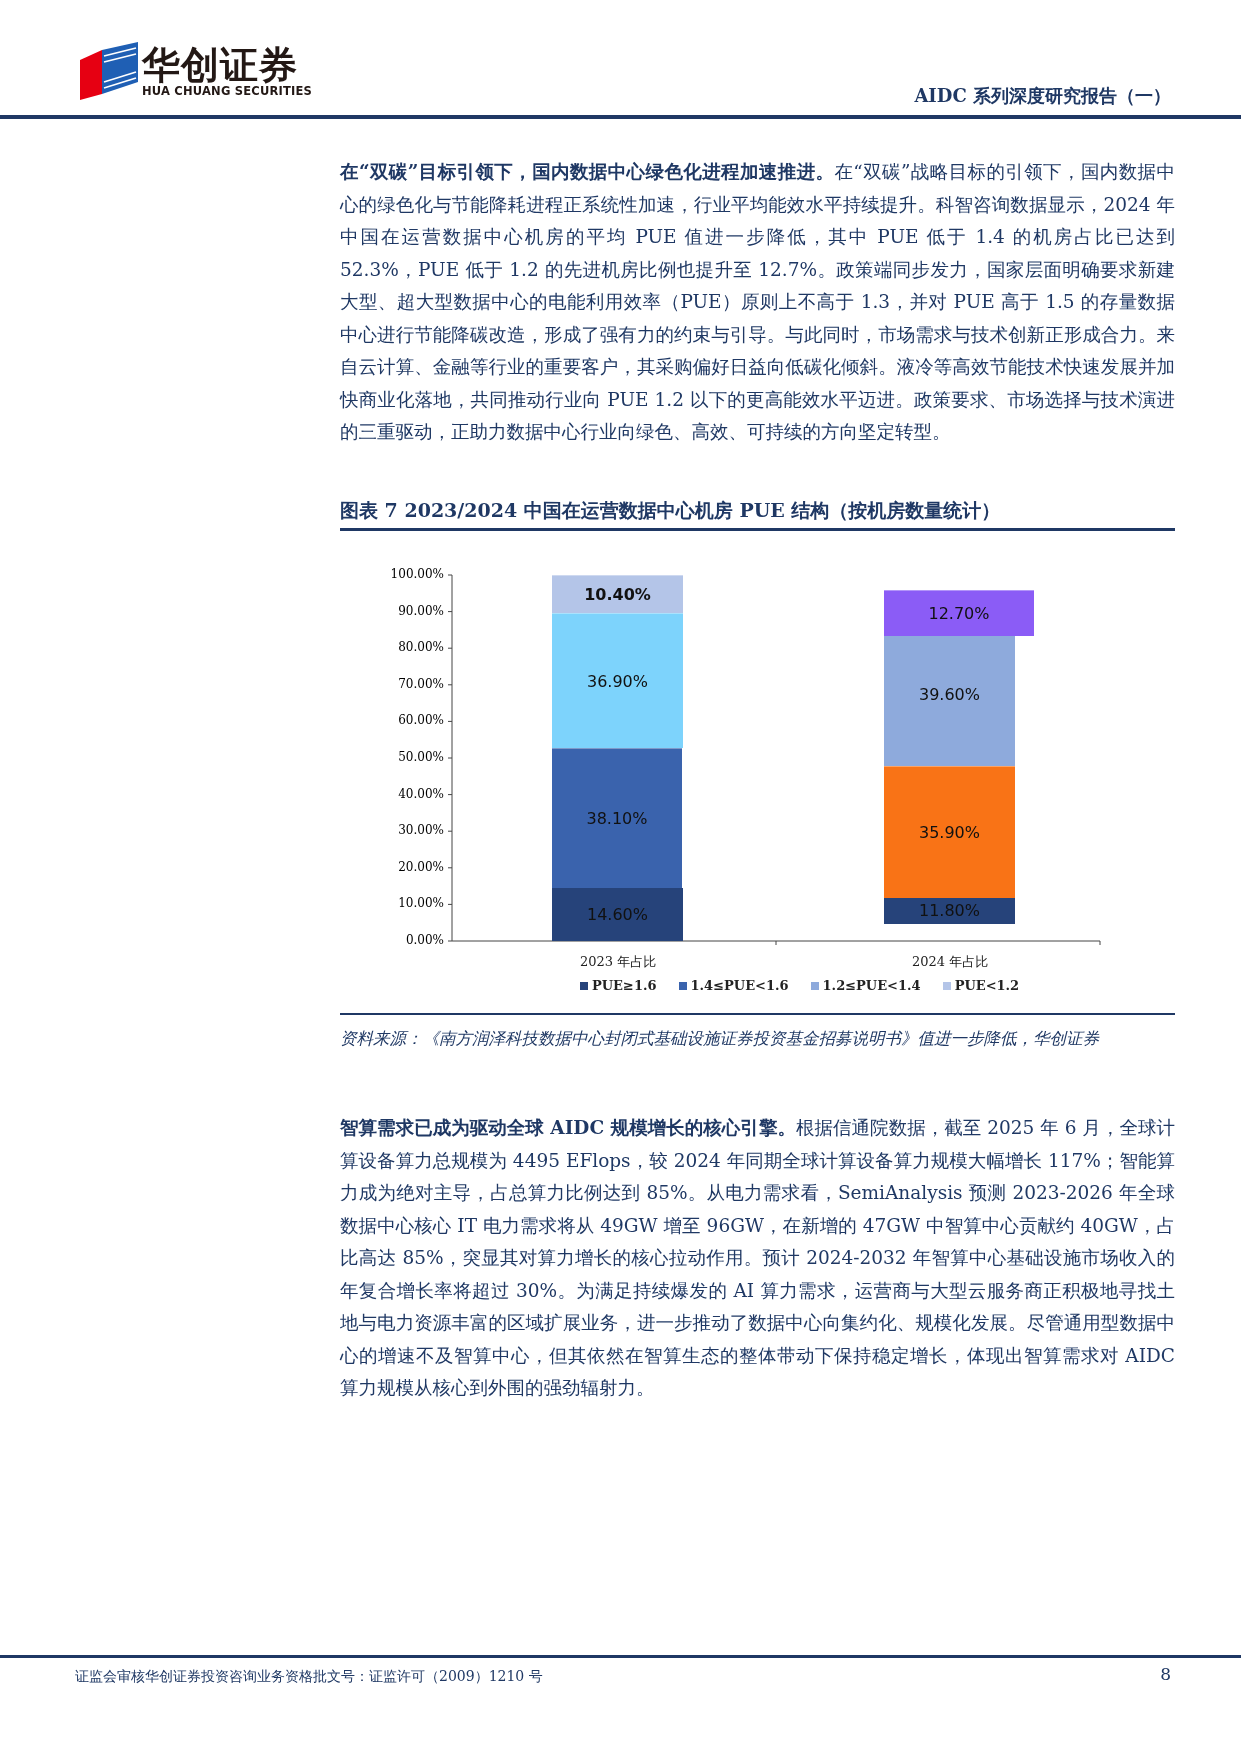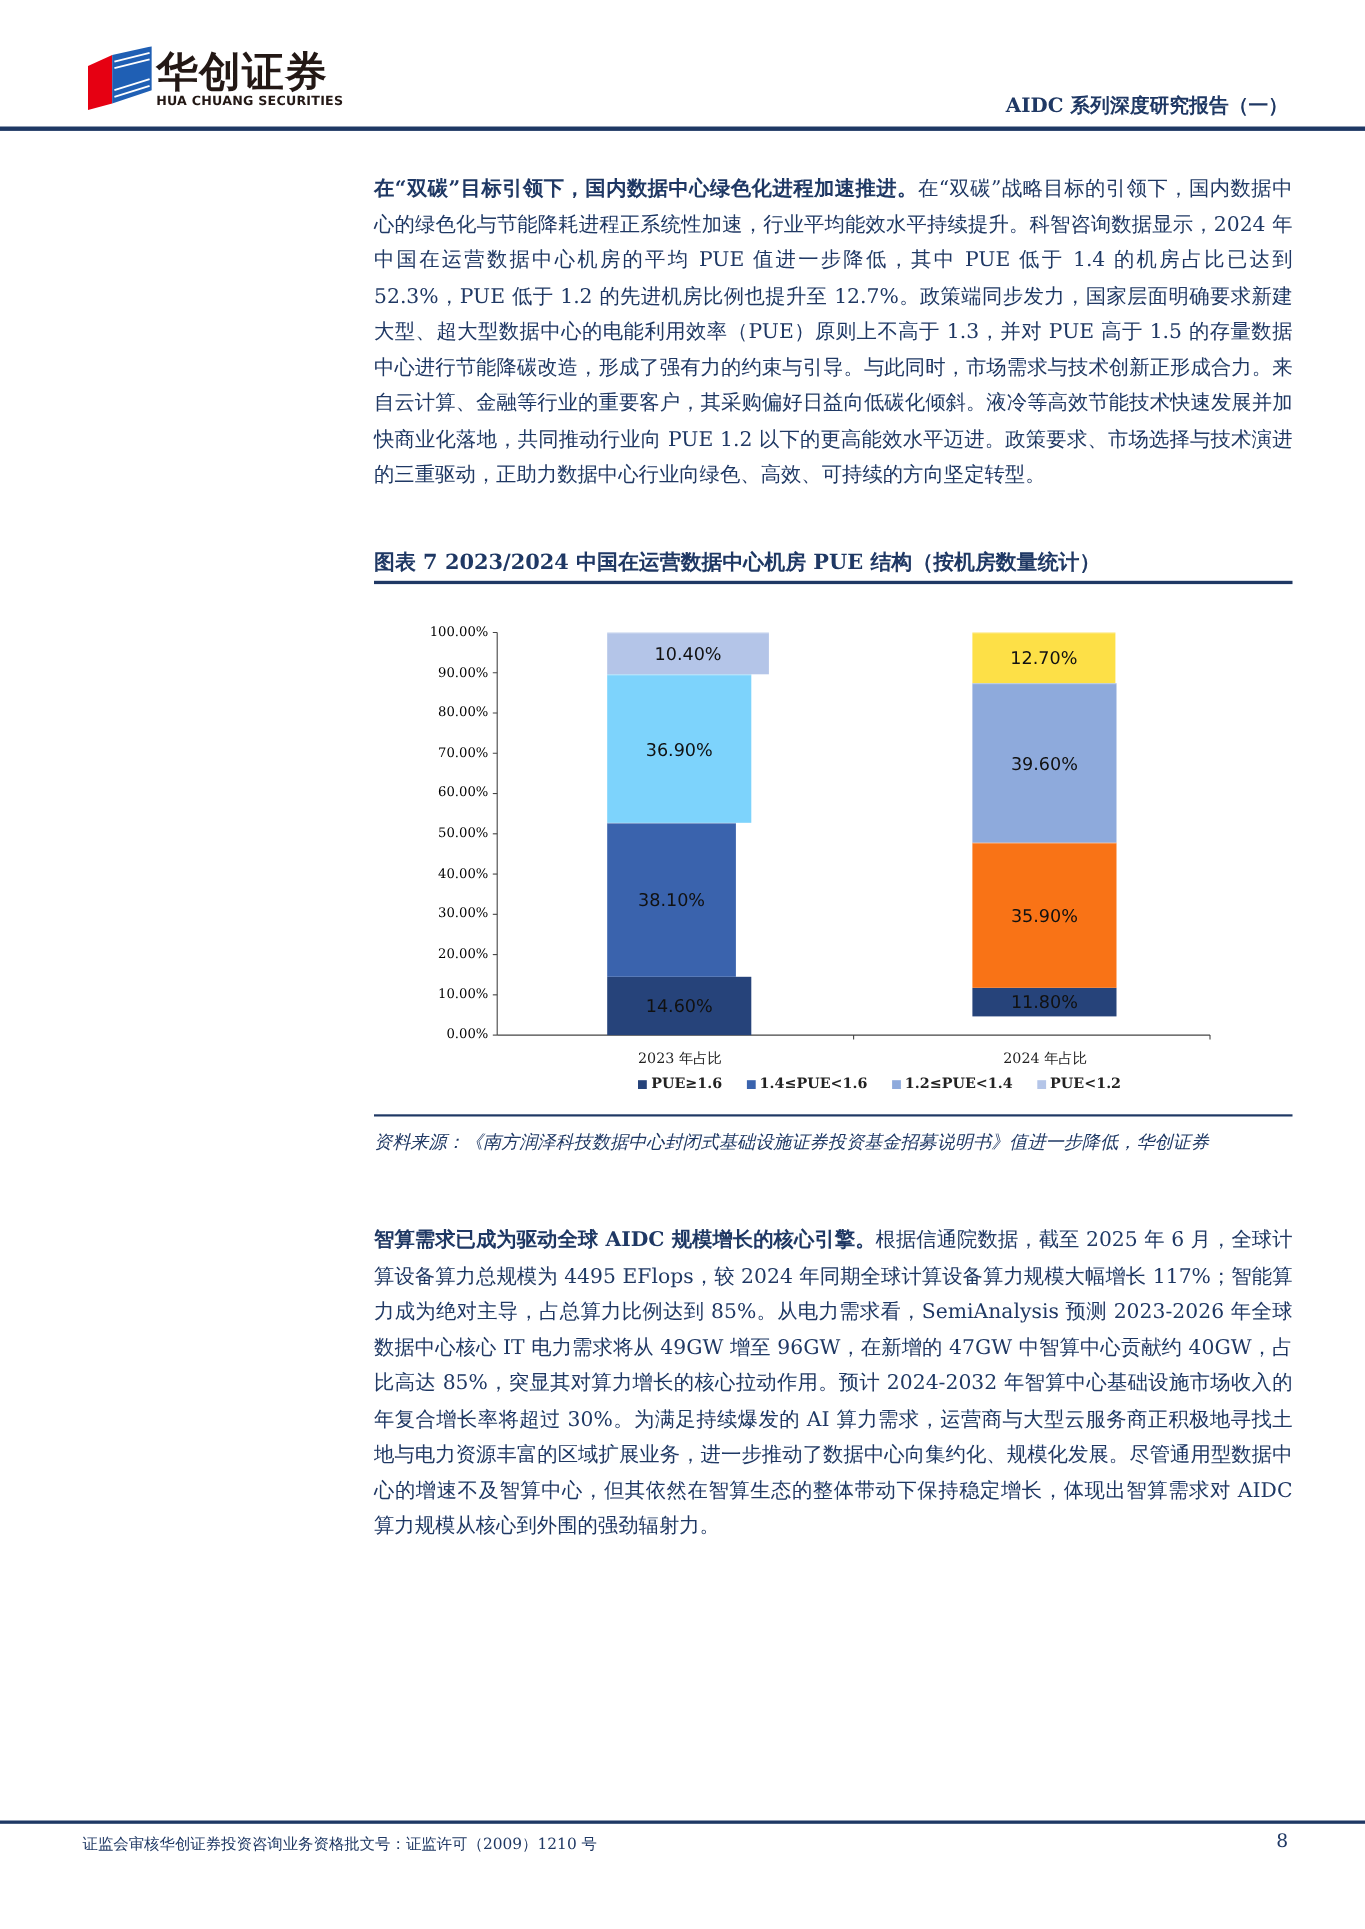--- a/index.html
+++ b/index.html
@@ -87,27 +87,27 @@
       <div class="ytick" style="left: 14px; top: 226.6px;">40.00%</div>
       <div class="ytick" style="left: 14px; top: 190px;">50.00%</div>
       <div class="ytick" style="left: 14px; top: 153.4px;">60.00%</div>
       <div class="ytick" style="left: 14px; top: 116.8px;">70.00%</div>
       <div class="ytick" style="left: 14px; top: 80.2px;">80.00%</div>
       <div class="ytick" style="left: 14px; top: 43.6px;">90.00%</div>
       <div class="ytick" style="left: 14px; top: 7px;">100.00%</div>
     </div>
   <div id="bars">
       <div class="bar-seg" style="left: 212px; width: 131px; top: 327.564px; height: 53.436px; background: rgb(38, 67, 122); border-top: none; box-sizing: border-box;">14.60%</div>
-      <div class="bar-seg" style="left: 212px; width: 117px; top: 188.118px; height: 139.446px; background: rgb(58, 99, 173); border-top: 1px solid rgba(255, 255, 255, 0.35); box-sizing: border-box;">38.10%</div>
+      <div class="bar-seg" style="left: 212px; width: 130px; top: 188.118px; height: 139.446px; background: rgb(58, 99, 173); border-top: 1px solid rgba(255, 255, 255, 0.35); box-sizing: border-box;">38.10%</div>
       <div class="bar-seg" style="left: 212px; width: 131px; top: 53.064px; height: 135.054px; background: #7dd3fc; border-top: 1px solid rgba(255, 255, 255, 0.35); box-sizing: border-box;">36.90%</div>
-      <div class="bar-seg" style="left: 212px; width: 147px; top: 15px; height: 38.064px; background: rgb(180, 197, 232); border-top: 1px solid rgba(255, 255, 255, 0.35); box-sizing: border-box;">10.40%</div>
+      <div class="bar-seg" style="left: 212px; width: 131px; top: 15px; height: 38.064px; background: rgb(180, 197, 232); border-top: 1px solid rgba(255, 255, 255, 0.35); box-sizing: border-box; font-weight: bold;">10.40%</div>
       <div class="bar-seg" style="left: 544px; width: 131px; top: 337.812px; height: 26px; background: rgb(38, 67, 122); border-top: none; box-sizing: border-box;">11.80%</div>
       <div class="bar-seg" style="left: 544px; width: 131px; top: 206.418px; height: 131.394px; background: #f97316; border-top: 1px solid rgba(255, 255, 255, 0.35); box-sizing: border-box;">35.90%</div>
       <div class="bar-seg" style="left: 544px; width: 131px; top: 61.482px; height: 144.936px; background: rgb(142, 170, 220); border-top: 1px solid rgba(255, 255, 255, 0.35); box-sizing: border-box;">39.60%</div>
-      <div class="bar-seg" style="left: 544px; width: 130px; top: 15px; height: 46.482px; background: #fde047; border-top: 1px solid rgba(255, 255, 255, 0.35); box-sizing: border-box;">12.70%</div>
+      <div class="bar-seg" style="left: 544px; width: 150px; top: 30px; height: 46.482px; background: #8b5cf6; border-top: 1px solid rgba(255, 255, 255, 0.35); box-sizing: border-box;">12.70%</div>
     </div>
   <div class="xlabel" style="left:240px;top:393px;">2023 年占比</div>
   <div class="xlabel" style="left:572px;top:393px;">2024 年占比</div>
   <div class="legend">
     <div class="legend-item">
       <span class="swatch" style="background:#26437a"></span>
       <span>PUE≥1.6</span>
     </div>
     <div class="legend-item">
       <span class="swatch" style="background:#3a63ad"></span>

